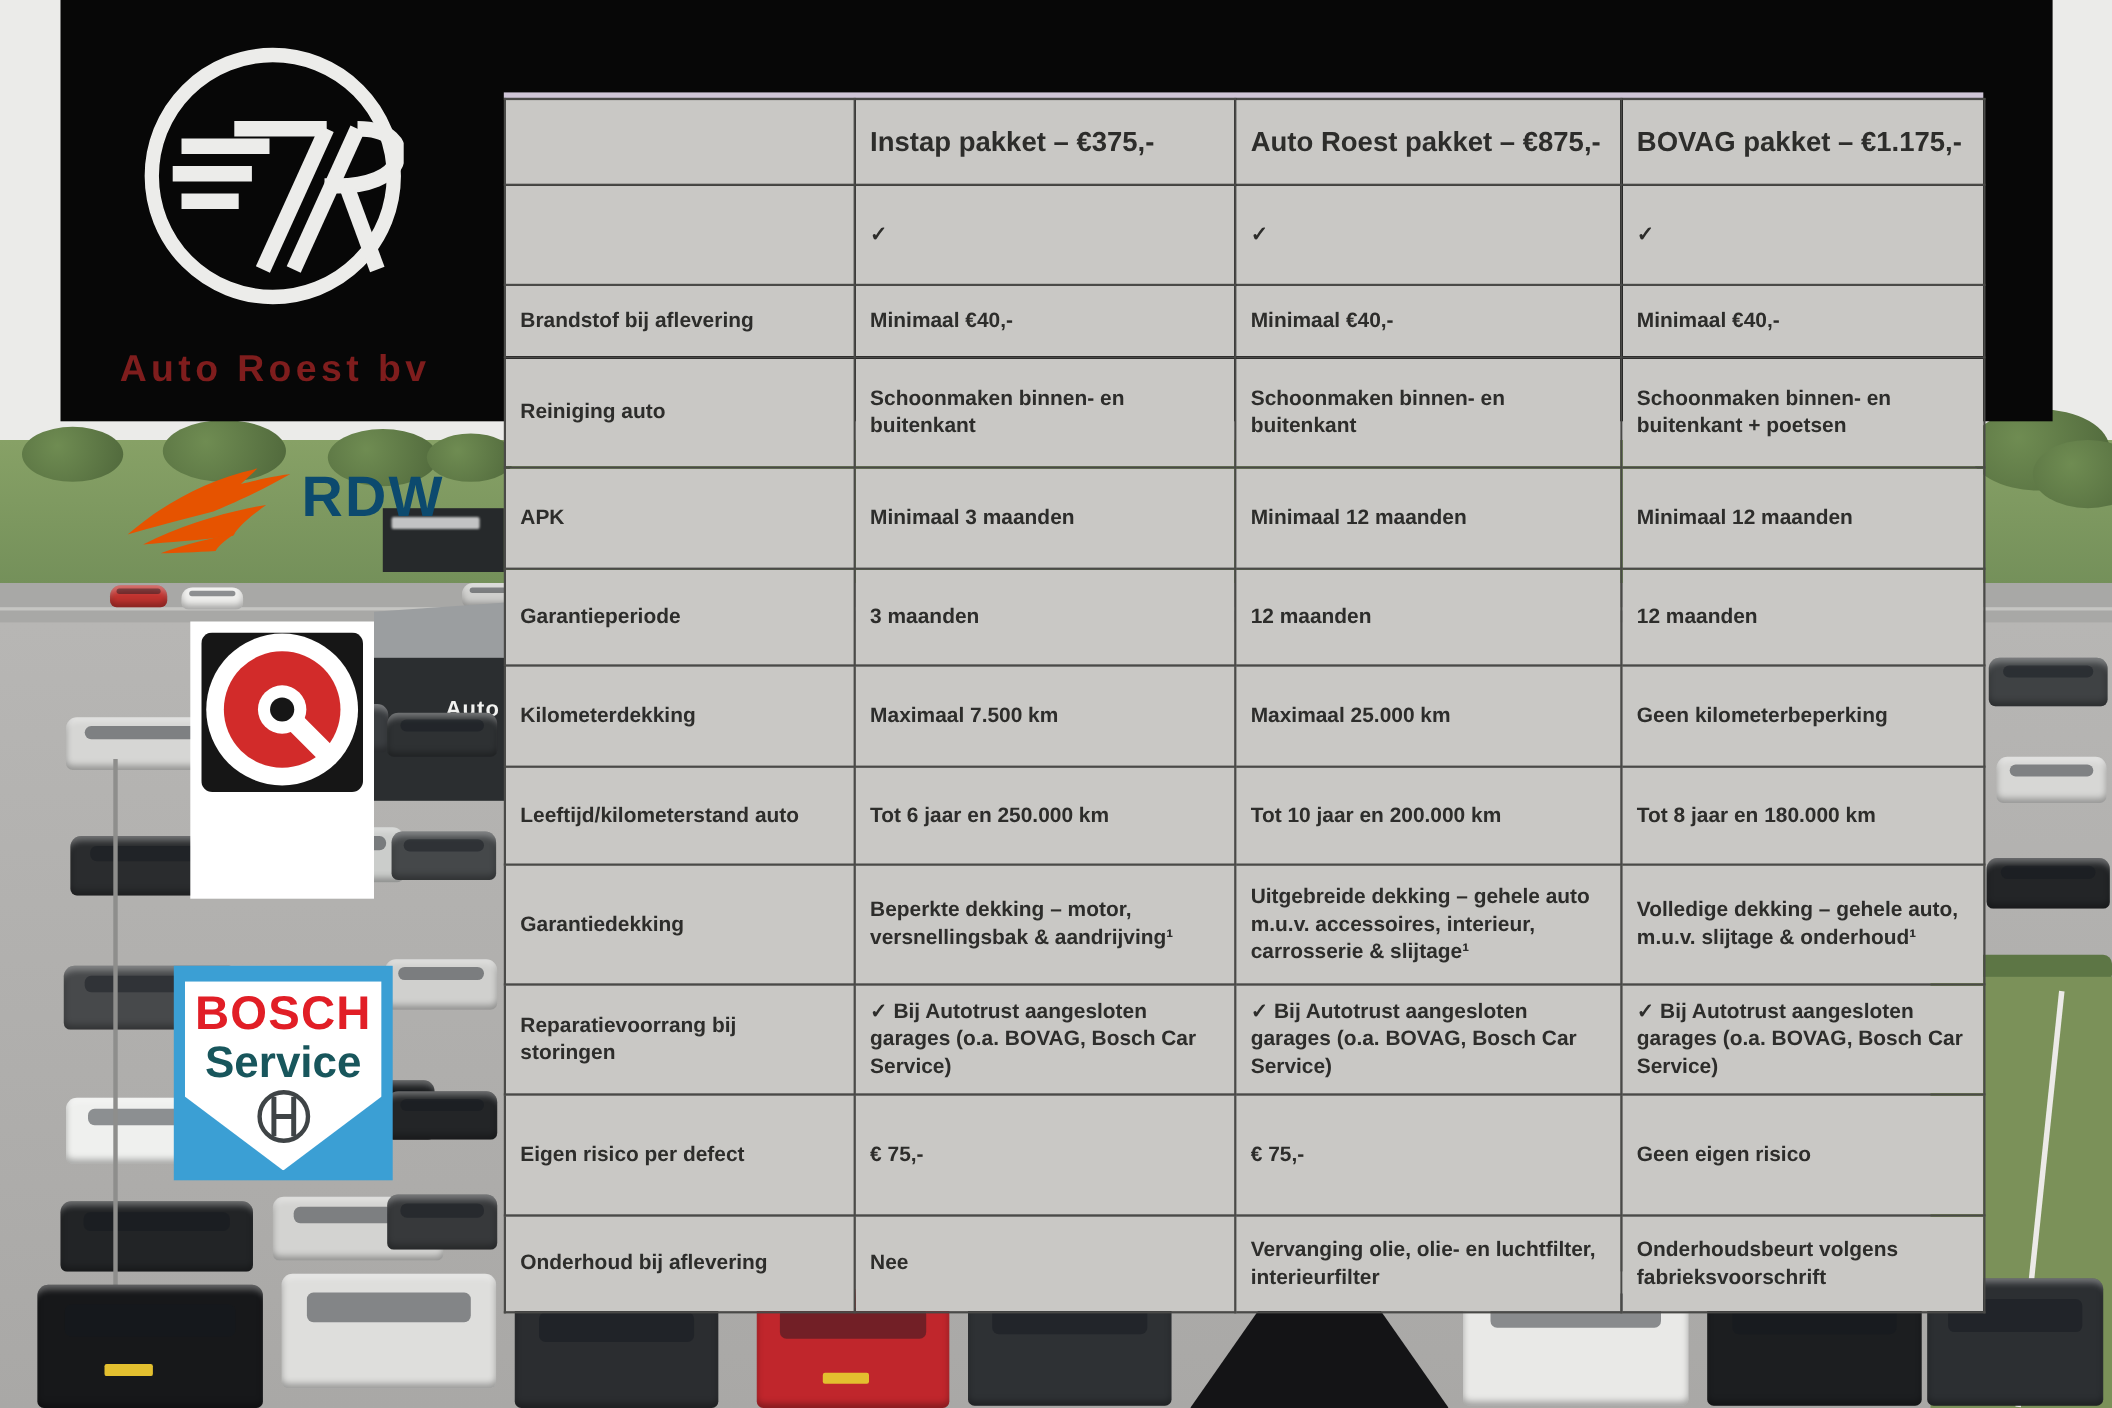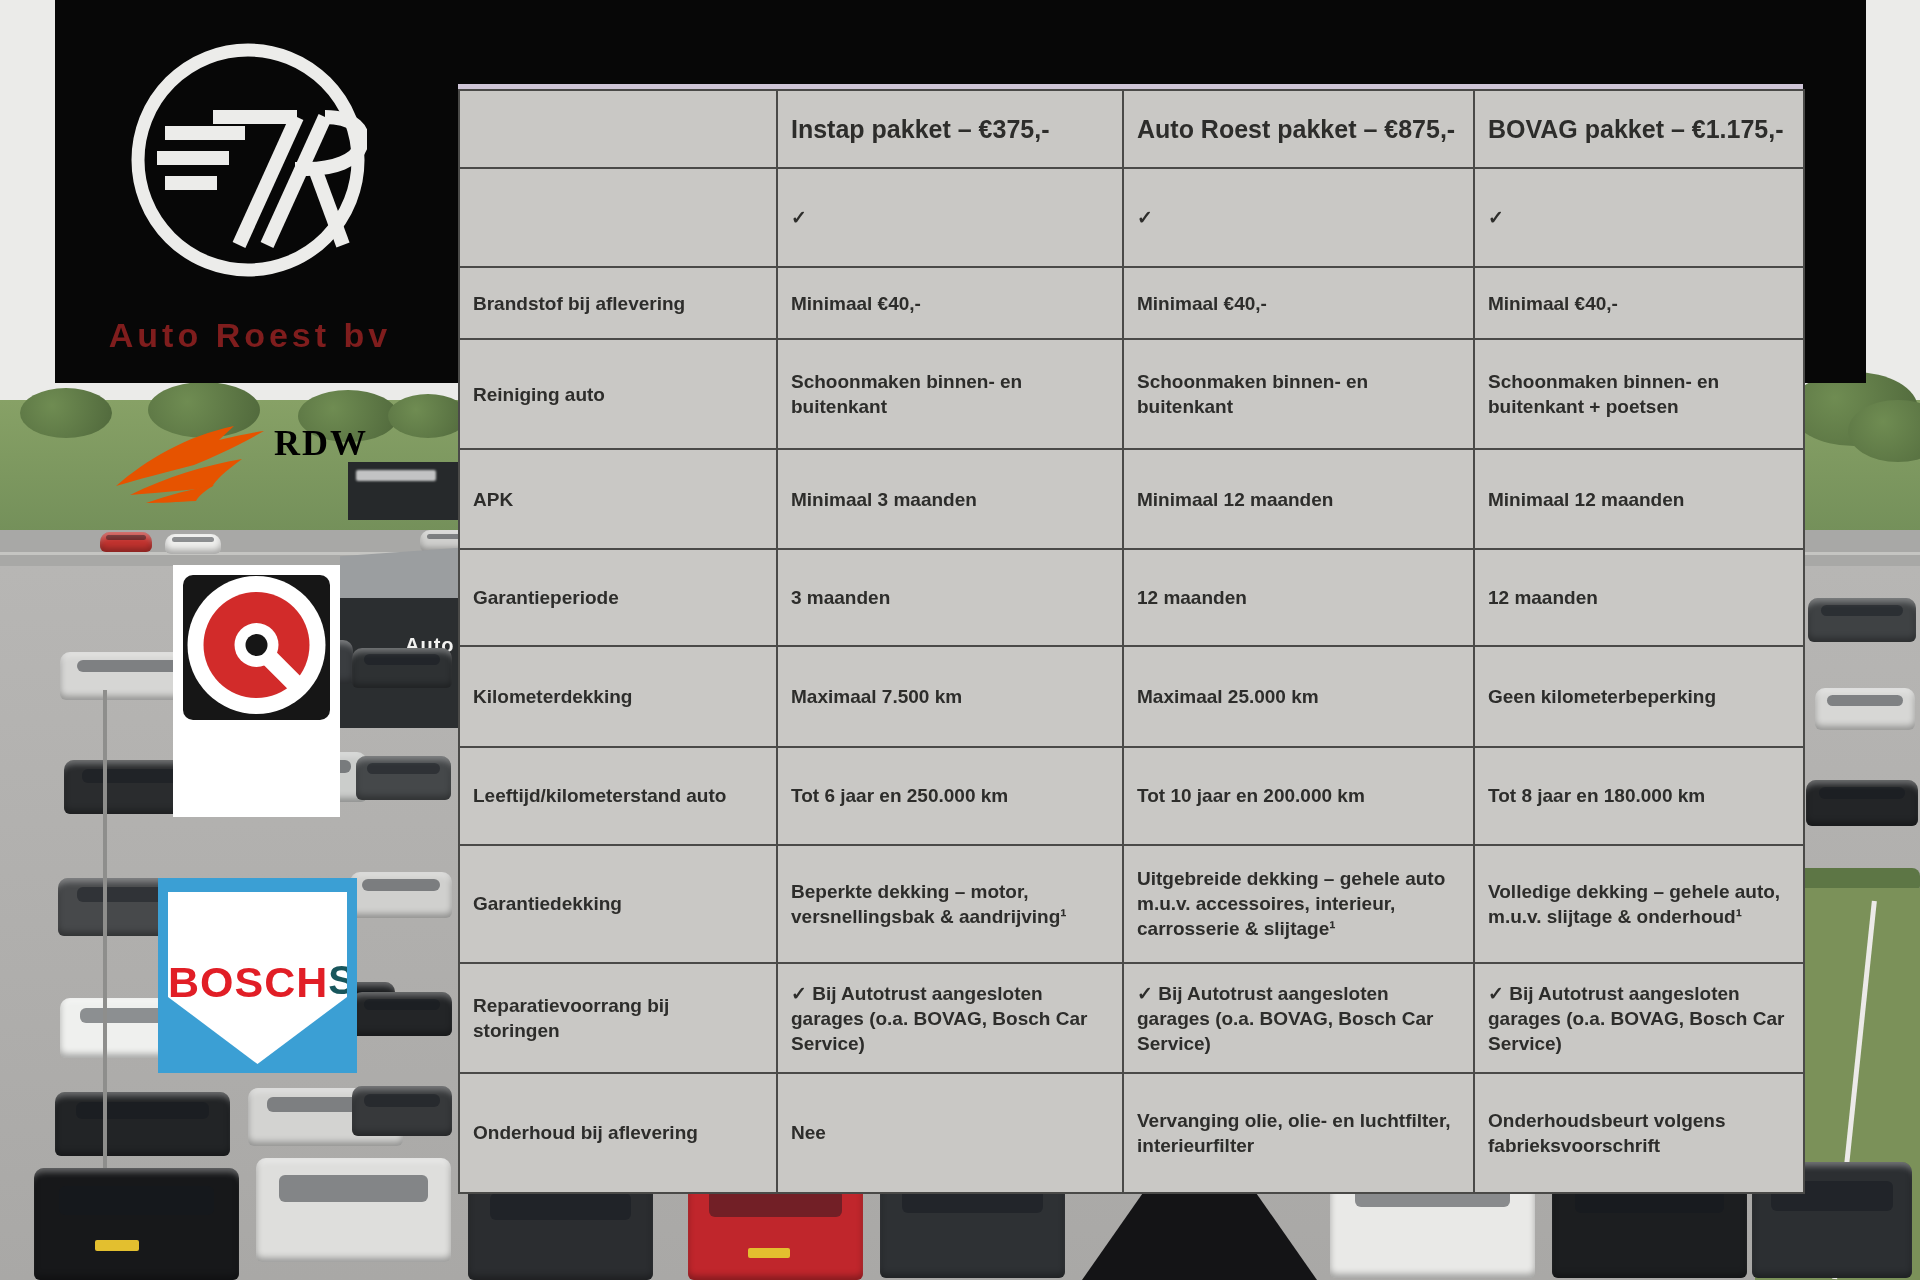--- a/index.html
+++ b/index.html
@@ -36,36 +36,36 @@
   .band{position:absolute;left:55px;top:0;width:1811px;height:383px;background:#070707;z-index:1;}
 
   
   .brand-logo{position:absolute;left:129px;top:41px;width:238px;height:238px;z-index:2;}
   .brand-name{position:absolute;left:88px;top:316px;width:324px;text-align:center;z-index:2;
       color:#7f1d1d;font-size:34px;font-weight:700;letter-spacing:4px;white-space:nowrap;}
 
   
   .rdw{position:absolute;left:116px;top:422px;width:300px;height:84px;z-index:2;}
   .rdw svg{position:absolute;left:0;top:2px;}
-  .rdw-text{position:absolute;left:158px;top:0;font-family:Liberation Serif, serif;
-      font-size:36px;font-weight:600;color:#000000;letter-spacing:2px;}
+  .rdw-text{position:absolute;left:158px;top:0;font-family:Liberation Sans, sans-serif;
+      font-size:52px;font-weight:600;color:#0c4a6e;letter-spacing:2px;}
 
   
   .bovag{position:absolute;left:173px;top:565px;width:167px;height:252px;background:#fff;z-index:2;}
   .bovag-emblem{position:absolute;left:10px;top:10px;}
   .bovag-band{position:absolute;left:10px;top:155px;width:147px;height:87px;background:#edb102;
       display:flex;align-items:center;justify-content:center;}
   .bovag-band span{font-size:45px;font-weight:800;color:#151515;letter-spacing:-1px;
       transform:scaleX(.88) scaleY(1.08);}
 
   
   .bosch{position:absolute;left:158px;top:878px;width:199px;height:195px;background:#3b9fd4;z-index:2;}
   .bosch-shield{position:absolute;left:10px;top:14px;width:179px;height:172px;background:#fff;
       clip-path:polygon(0 0,100% 0,100% 61%,50% 100%,0 61%);
-      display:flex;flex-direction:row;align-items:center;}
+      display:flex;flex-direction:column;align-items:center;}
   .bosch-line1{font-size:43px;font-weight:800;color:#e11e26;letter-spacing:1px;margin-top:8px;line-height:1;}
   .bosch-line2{font-size:40px;font-weight:700;color:#18565c;line-height:1;margin-top:3px;}
   .bosch-armature{margin-top:2px;}
 
   
   .pkg-table{position:absolute;left:458px;top:84px;width:1345px;z-index:3;
       border-top:5px solid #cfc5d7;}
   table{border-collapse:collapse;table-layout:fixed;width:1345px;height:1105px;}
   th,td{background:#c9c8c5;border:2px solid #4a4a48;padding:4px 16px 4px 13px;
       vertical-align:middle;text-align:left;color:#2d2d2b;font-weight:700;
@@ -257,20 +257,26 @@
         <td>Uitgebreide dekking – gehele auto m.u.v. accessoires, interieur, carrosserie &amp; slijtage¹</td>
         <td>Volledige dekking – gehele auto, m.u.v. slijtage &amp; onderhoud¹</td>
       </tr>
       <tr>
         <td>Reparatievoorrang bij storingen</td>
         <td>✓ Bij Autotrust aangesloten garages (o.a. BOVAG, Bosch Car Service)</td>
         <td>✓ Bij Autotrust aangesloten garages (o.a. BOVAG, Bosch Car Service)</td>
         <td>✓ Bij Autotrust aangesloten garages (o.a. BOVAG, Bosch Car Service)</td>
       </tr>
       <tr>
+        <td>Eigen risico per defect</td>
+        <td>€ 75,-</td>
+        <td>€ 75,-</td>
+        <td>Geen eigen risico</td>
+      </tr>
+      <tr>
         <td>Onderhoud bij aflevering</td>
         <td>Nee</td>
         <td>Vervanging olie, olie- en luchtfilter, interieurfilter</td>
         <td>Onderhoudsbeurt volgens fabrieksvoorschrift</td>
       </tr>
     </tbody>
   </table>
 </div>
 
 </body></html>

